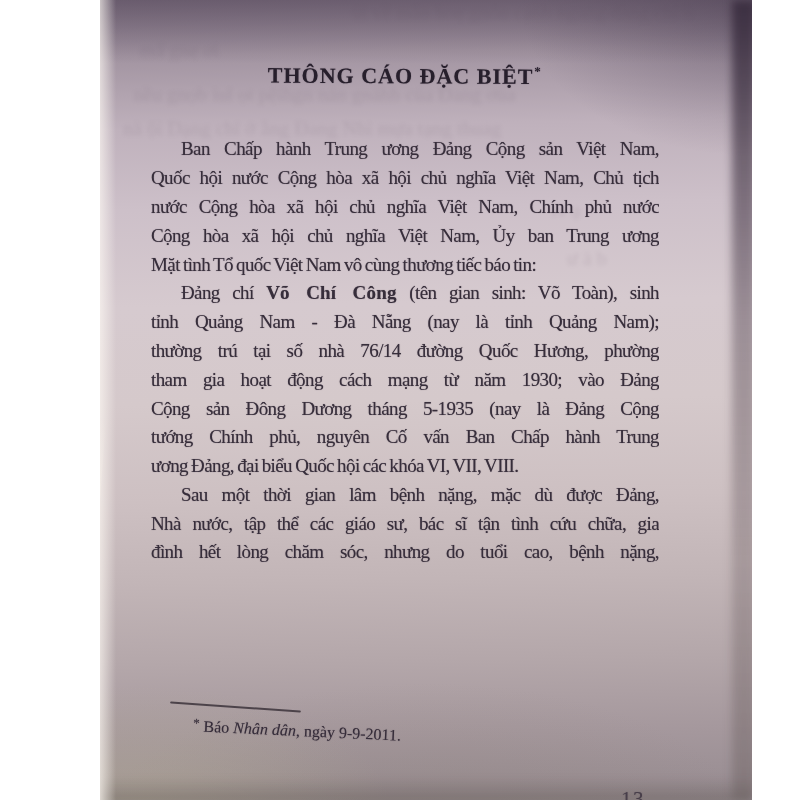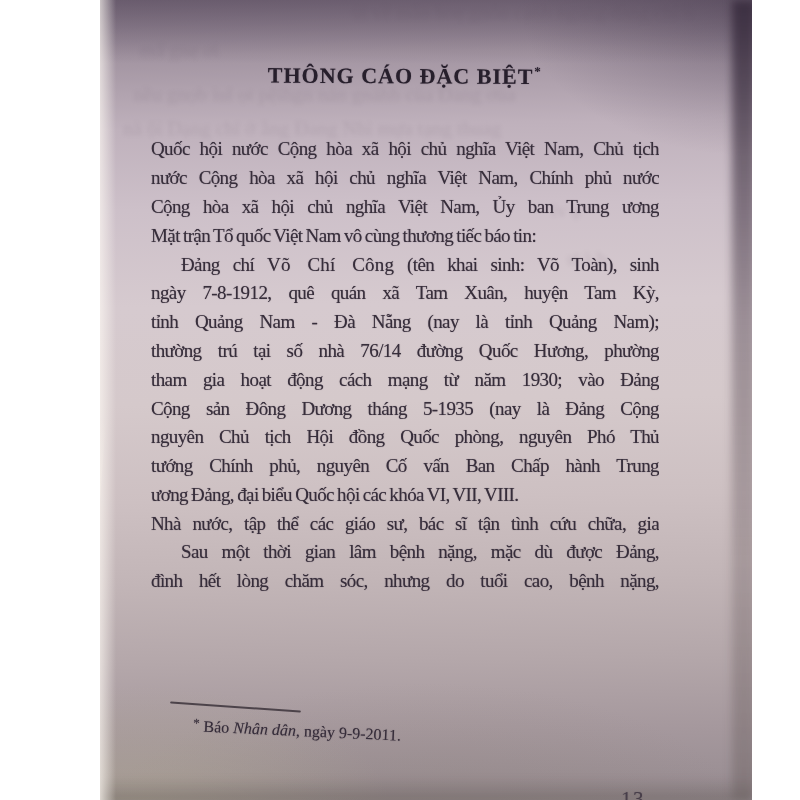--- a/index.html
+++ b/index.html
@@ -50,21 +50,21 @@
   .text-col{position:absolute;left:51px;top:0;width:508px;color:#372e3b;
     text-shadow:0 0 1px rgba(52,42,56,0.55);}
   .title{padding-top:56px;text-align:center;font-weight:bold;font-size:22px;
     line-height:30px;letter-spacing:1px;color:#271f2c;transform:rotate(0.3deg);}
   .title sup{font-size:13px;vertical-align:super;margin-left:1px;}
   .body{margin-top:44px;font-size:19px;line-height:28.8px;
     letter-spacing:-0.6px;word-spacing:-1px;}
   .ln{text-align:justify;text-align-last:justify;height:28.8px;overflow:hidden;}
   .ln.end{text-align-last:left;}
   .ln.ind{text-indent:30px;}
-  .nm{font-weight:normal;letter-spacing:0.2px;word-spacing:2px;}
+  .nm{font-weight:bold;letter-spacing:0.2px;word-spacing:2px;}
 
   
   .footnote-rule{position:absolute;left:70px;top:706px;width:131px;height:2px;
     background:#4c434a;transform:rotate(4deg);border-radius:2px;}
   .footnote{position:absolute;left:93px;top:720px;font-size:16px;color:#362d3a;
     transform:rotate(2.6deg);text-shadow:0 0 1px rgba(52,42,56,0.5);}
   .footnote .it{font-style:italic;}
   .footnote .mk{font-size:13px;vertical-align:4px;margin-right:4px;}
   .pageno{position:absolute;left:521px;top:744px;font-size:21px;letter-spacing:1.5px;
     color:#43394a;text-shadow:0 0 1px rgba(60,48,64,0.5);margin-top:43px;}
@@ -80,37 +80,36 @@
   <span class="ghost g3">nà ội Dạng chỉ ở ằng Đang Nhì mựa tạng thuag</span>
   <span class="ghost g4">ỉv ạ</span>
   <span class="ghost g5">ư à b</span>
 
   <div class="text-col">
     <div class="title">
       <span>THÔNG CÁO ĐẶC BIỆT</span><sup>*</sup>
     </div>
 
     <div class="body">
+      <div class="ln ind">Ban Chấp hành Trung ương Đảng Cộng sản Việt Nam,</div>
       <div class="ln">Quốc hội nước Cộng hòa xã hội chủ nghĩa Việt Nam, Chủ tịch</div>
       <div class="ln">nước Cộng hòa xã hội chủ nghĩa Việt Nam, Chính phủ nước</div>
       <div class="ln">Cộng hòa xã hội chủ nghĩa Việt Nam, Ủy ban Trung ương</div>
-      <div class="ln end">Mặt trận Tổ quốc Việt Nam vô cùng thương tiếc báo tin:</div>
+      <div class="ln end">Mặt tình Tổ quốc Việt Nam vô cùng thương tiếc báo tin:</div>
       <div class="ln ind">
-        <span>Đảng chí </span><span class="nm">Võ Chí Công</span><span> (tên khai sinh: Võ Toàn), sinh</span>
+        <span>Đảng chí </span><span class="nm">Võ Chí Công</span><span> (tên gian sinh: Võ Toàn), sinh</span>
       </div>
-      <div class="ln">ngày 7-8-1912, quê quán xã Tam Xuân, huyện Tam Kỳ,</div>
       <div class="ln">tỉnh Quảng Nam - Đà Nẵng (nay là tỉnh Quảng Nam);</div>
       <div class="ln">thường trú tại số nhà 76/14 đường Quốc Hương, phường</div>
       <div class="ln">tham gia hoạt động cách mạng từ năm 1930; vào Đảng</div>
       <div class="ln">Cộng sản Đông Dương tháng 5-1935 (nay là Đảng Cộng</div>
-      <div class="ln">nguyên Chủ tịch Hội đồng Quốc phòng, nguyên Phó Thủ</div>
       <div class="ln">tướng Chính phủ, nguyên Cố vấn Ban Chấp hành Trung</div>
       <div class="ln end">ương Đảng, đại biểu Quốc hội các khóa VI, VII, VIII.</div>
+      <div class="ln ind">Sau một thời gian lâm bệnh nặng, mặc dù được Đảng,</div>
       <div class="ln">Nhà nước, tập thể các giáo sư, bác sĩ tận tình cứu chữa, gia</div>
-      <div class="ln ind">Sau một thời gian lâm bệnh nặng, mặc dù được Đảng,</div>
       <div class="ln">đình hết lòng chăm sóc, nhưng do tuổi cao, bệnh nặng,</div>
     </div>
   </div>
 
   <div class="footnote-rule"></div>
   <div class="footnote">
     <span class="mk">*</span><span>Báo </span><span class="it">Nhân dân</span><span>, ngày 9-9-2011.</span>
   </div>
 
   <div class="pageno">13</div>

